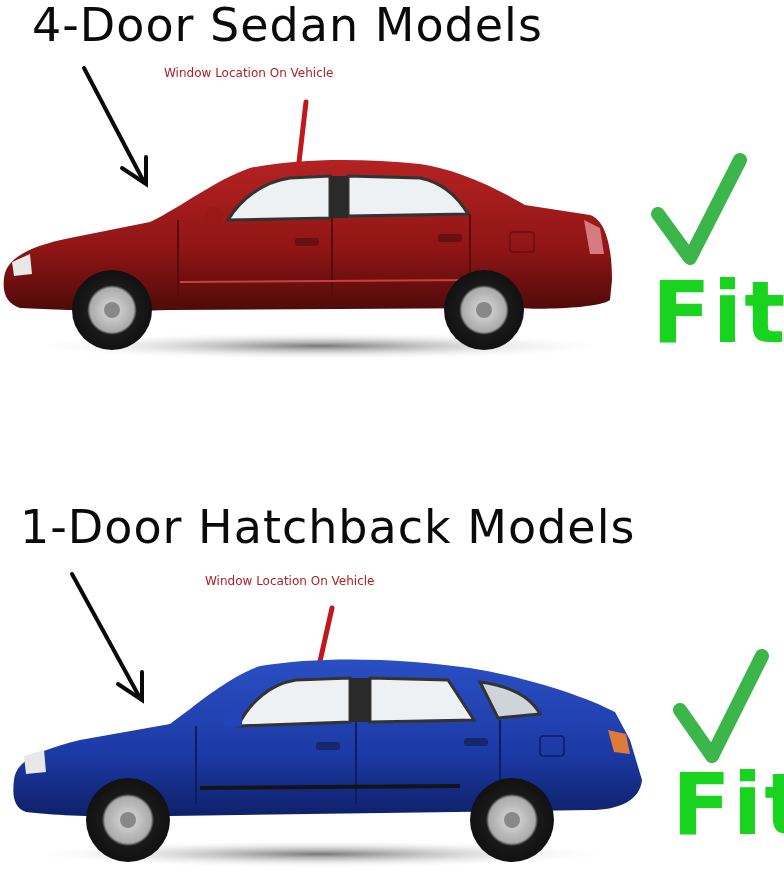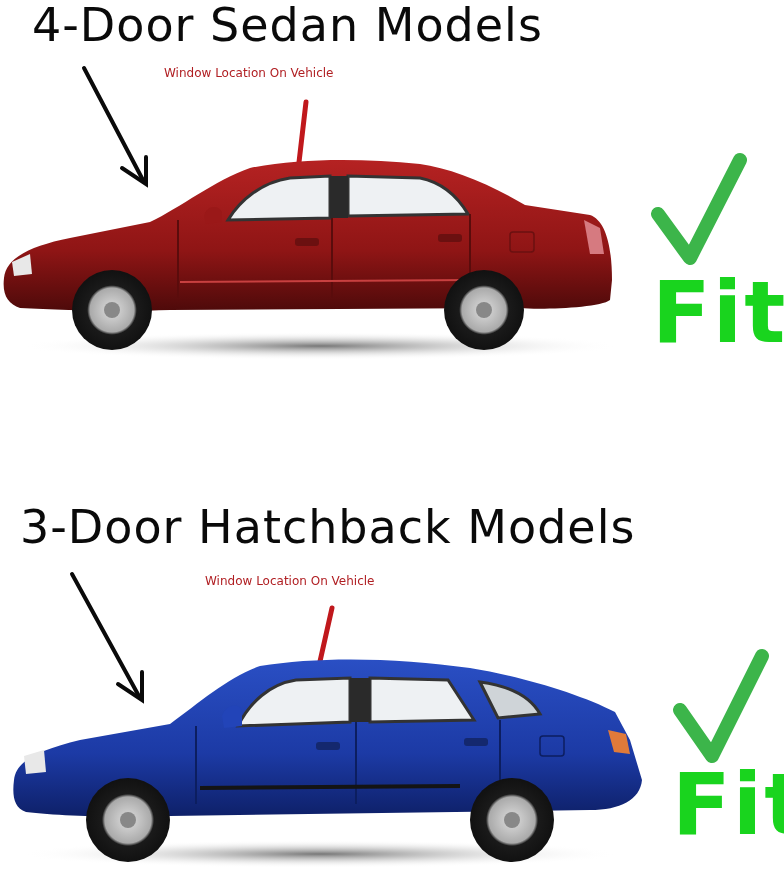--- a/index.html
+++ b/index.html
@@ -73,21 +73,21 @@
     <circle cx="484" cy="160" r="8" fill="#888"></circle>
   </svg>
 
   <svg width="100" height="120" style="left:650px;top:152px;">
     <path d="M8,62 L40,106 L90,8" fill="none" stroke="#3cb54a" stroke-width="14" stroke-linecap="round" stroke-linejoin="round"></path>
   </svg>
   <div class="fit" style="left:652px;top:262px;">Fit</div>
 </div>
 
 <div class="section" style="top:0;height:879px;">
-  <div class="title" style="left:20px;top:500px;">3-Door Hatchback Models</div>
+  <div class="title" style="left:20px;top:500px;">1-Door Hatchback Models</div>
   <div class="loc-label" style="left:205px;top:574px;">Window Location On Vehicle</div>
 
   <svg width="100" height="140" style="left:66px;top:568px;">
     <line x1="6" y1="6" x2="74" y2="130" stroke="#0a0a0a" stroke-width="4" stroke-linecap="round"></line>
     <polyline points="52,116 76,132 76,104" fill="none" stroke="#0a0a0a" stroke-width="4" stroke-linecap="round"></polyline>
   </svg>
 
   <svg width="40" height="100" style="left:300px;top:606px;">
     <line x1="32" y1="2" x2="14" y2="82" stroke="#c0181c" stroke-width="5" stroke-linecap="round"></line>
     <polygon points="4,68 12,92 26,72 15,78" fill="#c0181c"></polygon>

